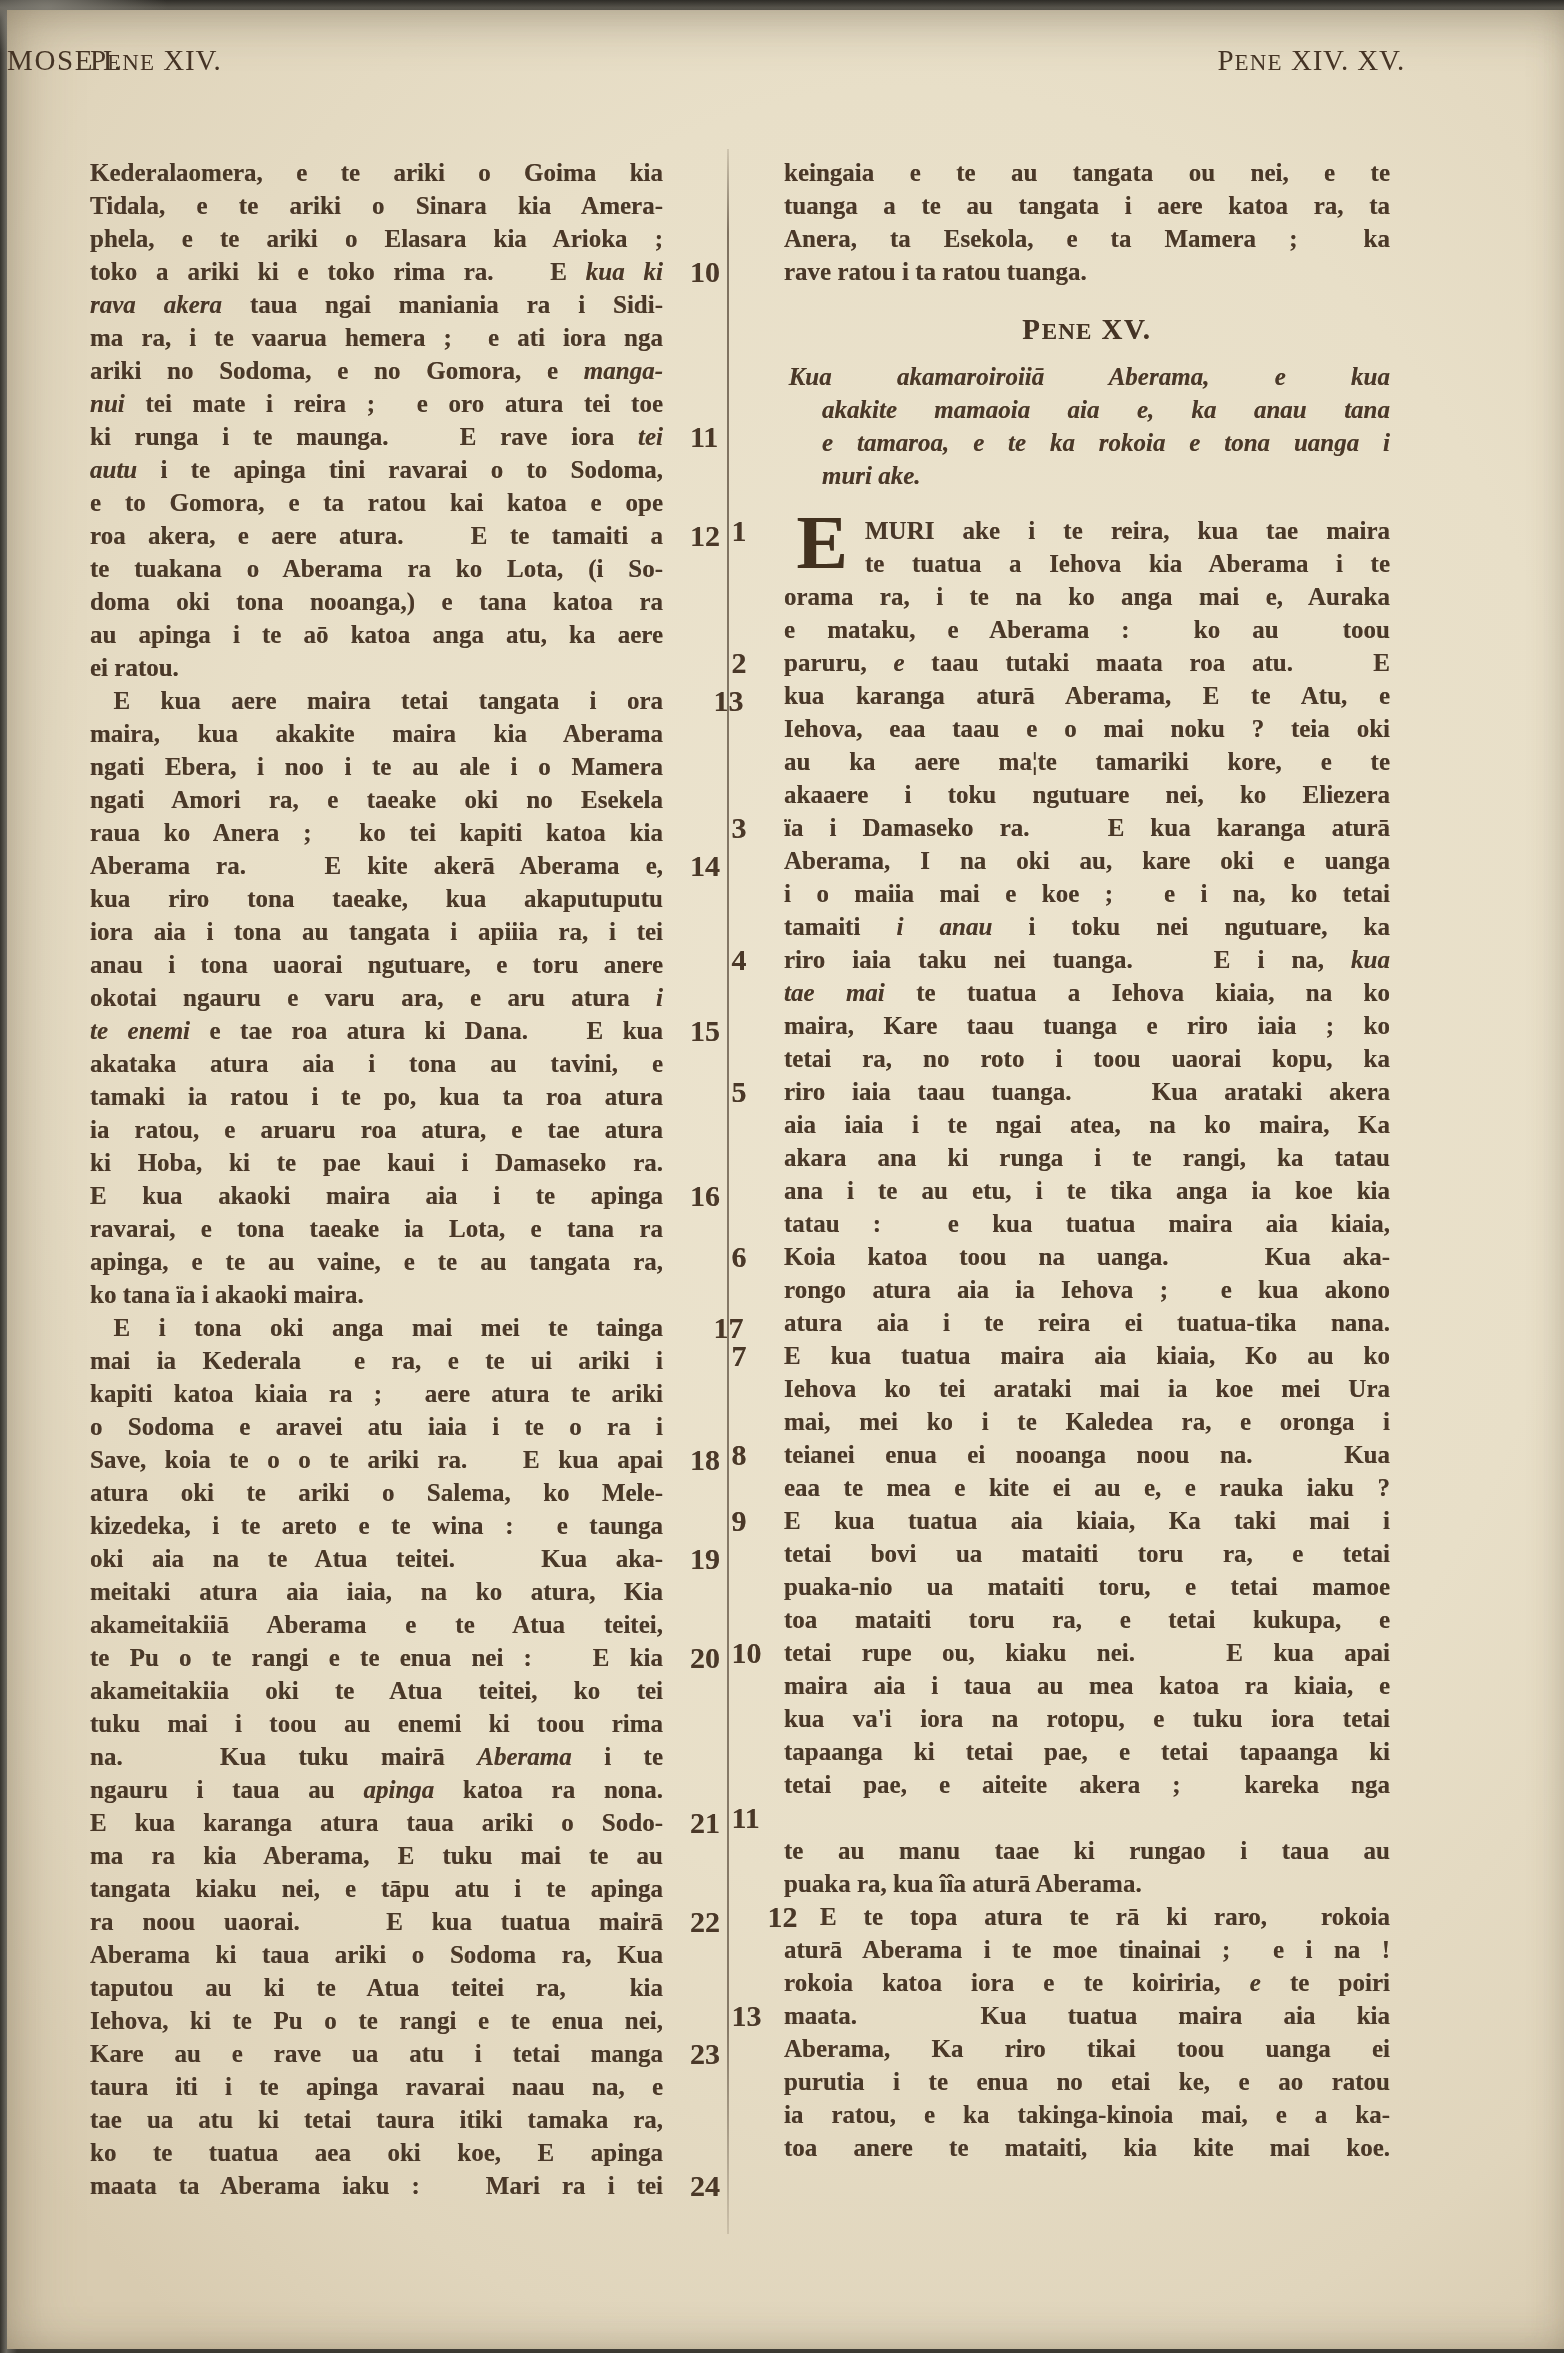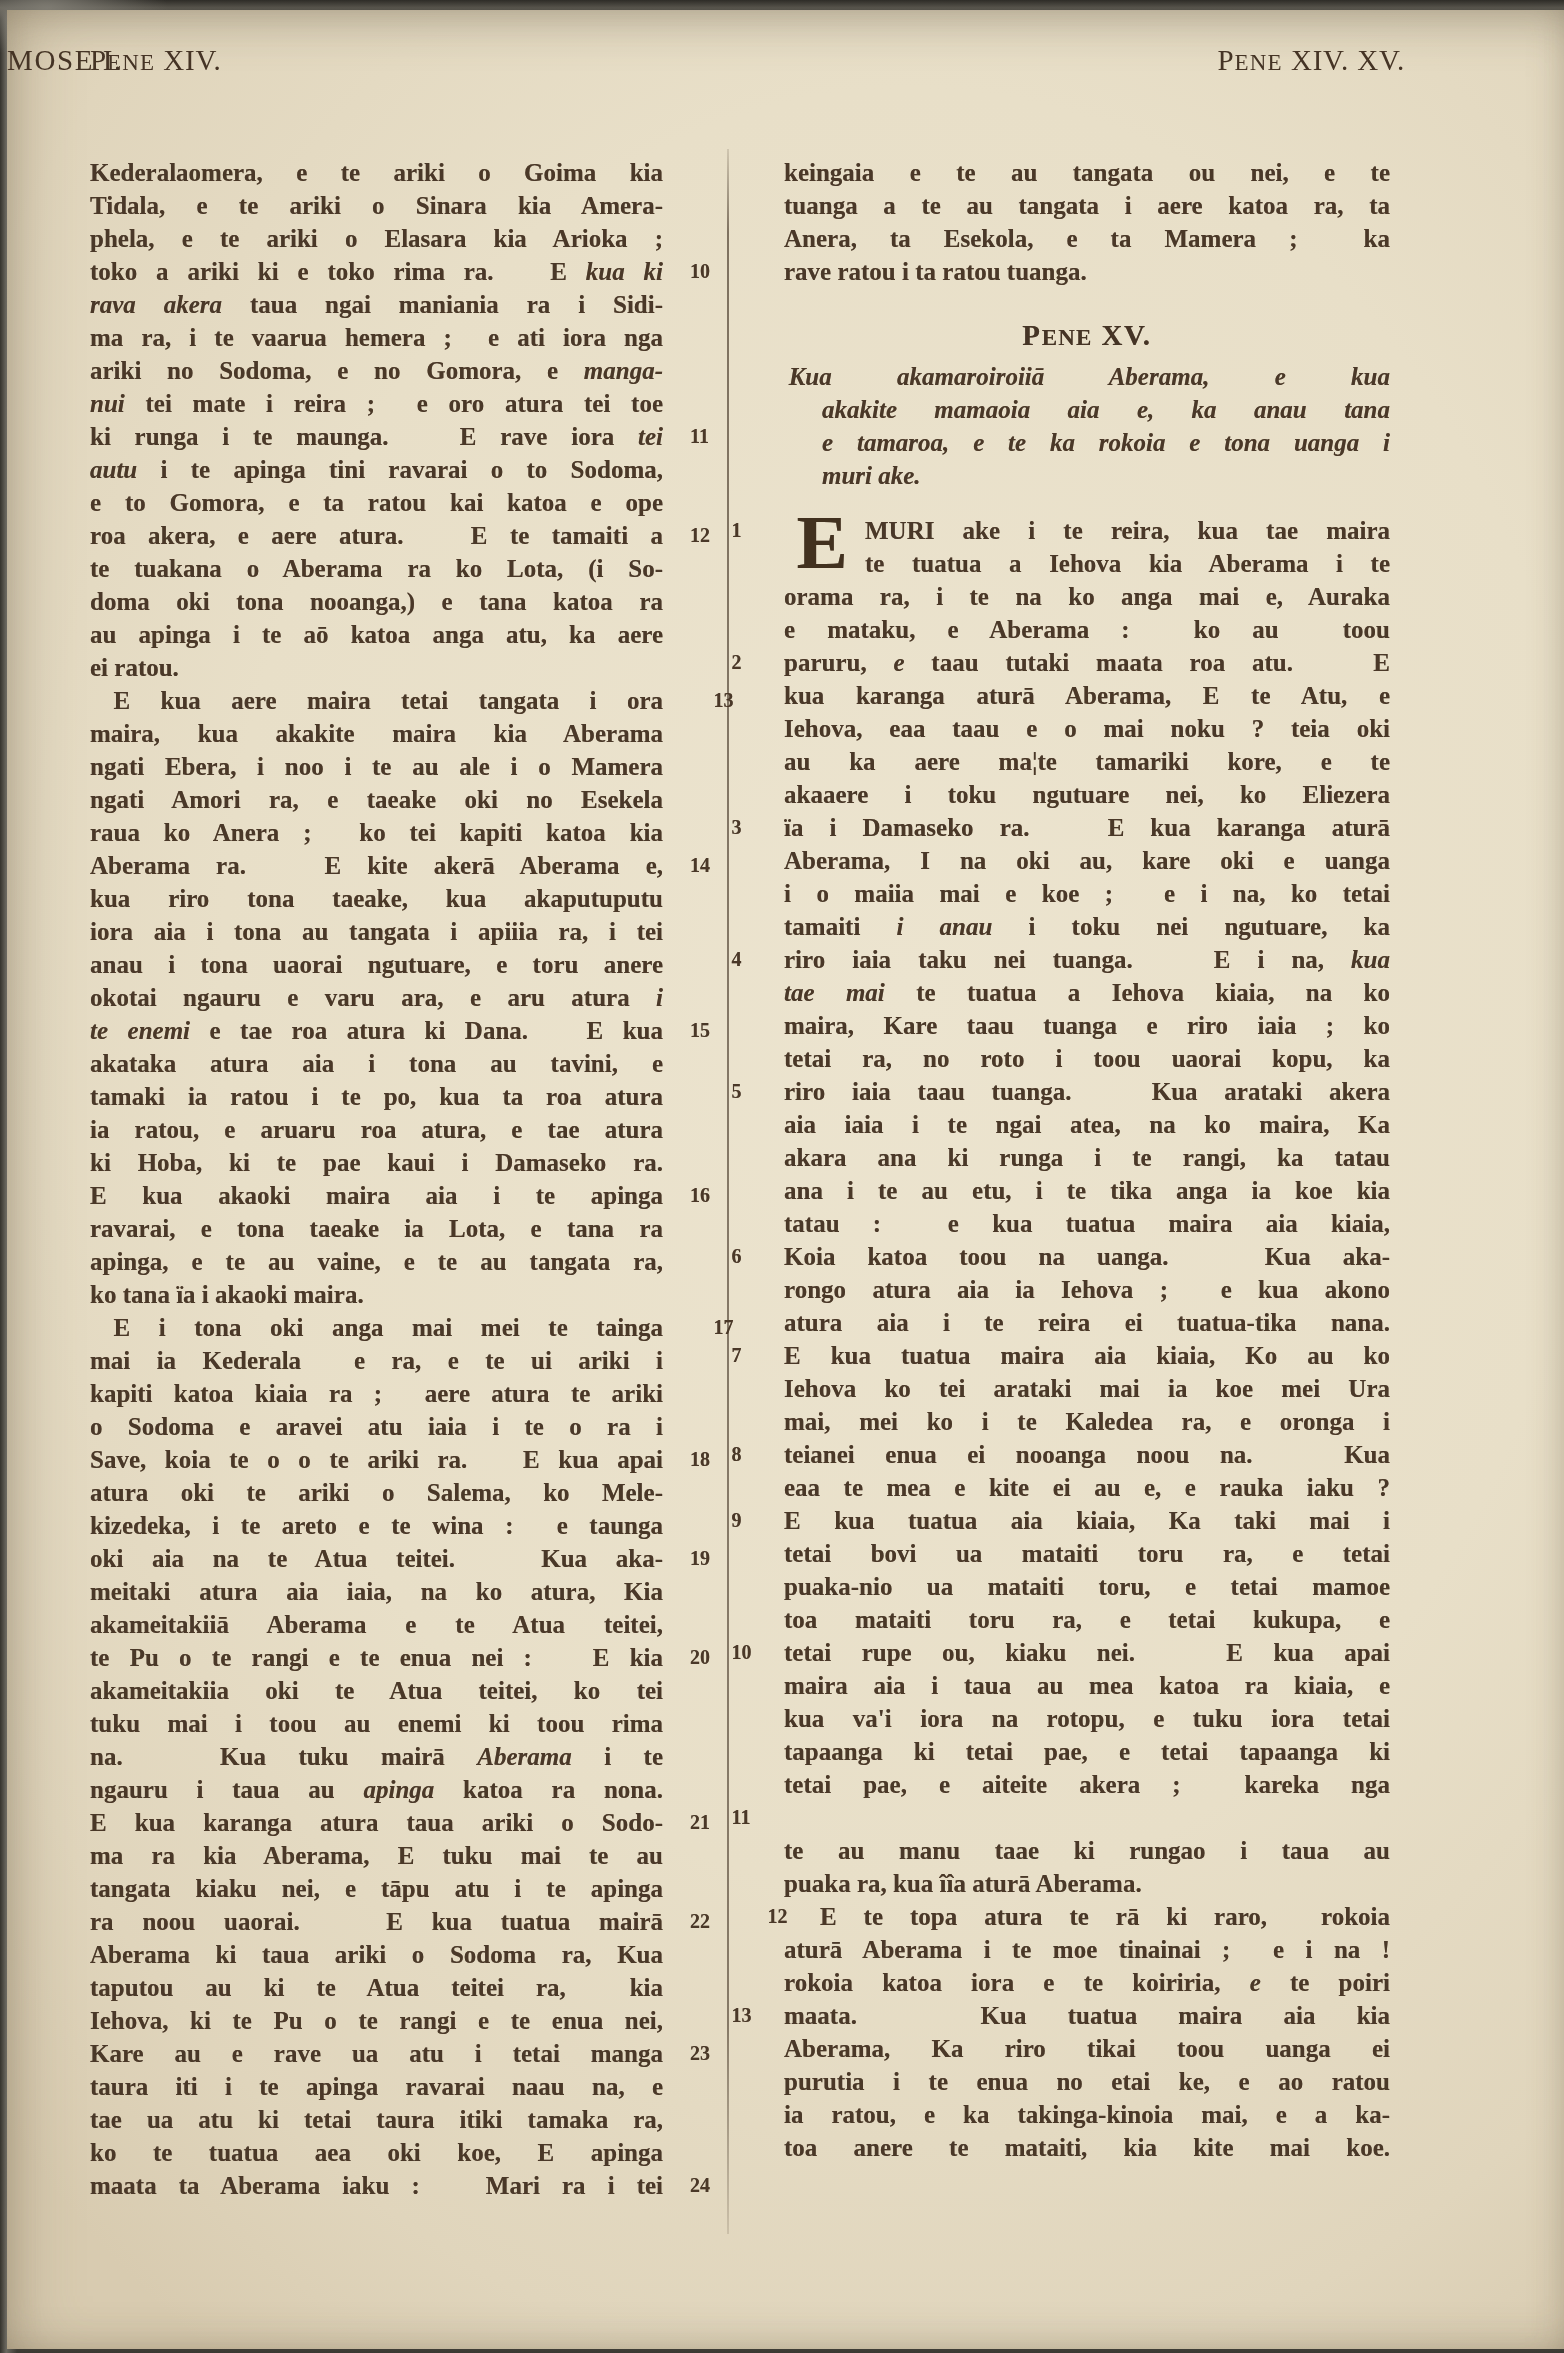--- a/index.html
+++ b/index.html
@@ -40,28 +40,28 @@
 
   .col{position:absolute;top:146px;font-size:25px;color:#4a3828;
        text-shadow:0 0 0.4px rgba(74,56,40,.55);font-weight:bold;}
   #colL{left:83px;width:573px;}
   #colR{left:777px;width:606px;}
 
   .ln{position:relative;height:33px;line-height:33px;
       text-align:justify;text-align-last:justify;white-space:pre-wrap;}
   .ln.end{text-align-last:left;}
   .it{font-style:italic;}
-  .vn{position:absolute;top:0;font-style:normal;font-size:20px;
+  .vn{position:absolute;top:0;font-style:normal;font-size:30px;
       text-align:left;white-space:nowrap;}
   .vn-l{left:calc(100% + 27px);width:47px;}
   .vn-r{right:calc(100% + 5.5px);width:47px;text-align:right;}
   .pad{padding-left:81px;}
   .dcap{position:absolute;left:12.5px;top:-2.3px;font-size:77px;line-height:61px;color:#42311f;}
 
-  #chapter-heading{height:41px;line-height:53px;margin-top:21px;margin-bottom:0;
+  #chapter-heading{height:41px;line-height:41px;margin-top:21px;margin-bottom:0;
       text-align:center;text-align-last:center;font-size:29px;letter-spacing:1.6px;color:#453425;}
   #chapter-heading .sc{font-size:23px;letter-spacing:1.2px;}
   #summary{margin-top:10.2px;margin-bottom:0;}
   #verses{margin-top:22px;}
 </style>
 </head>
 <body>
 
 <div id="photo">
   <div id="page">

